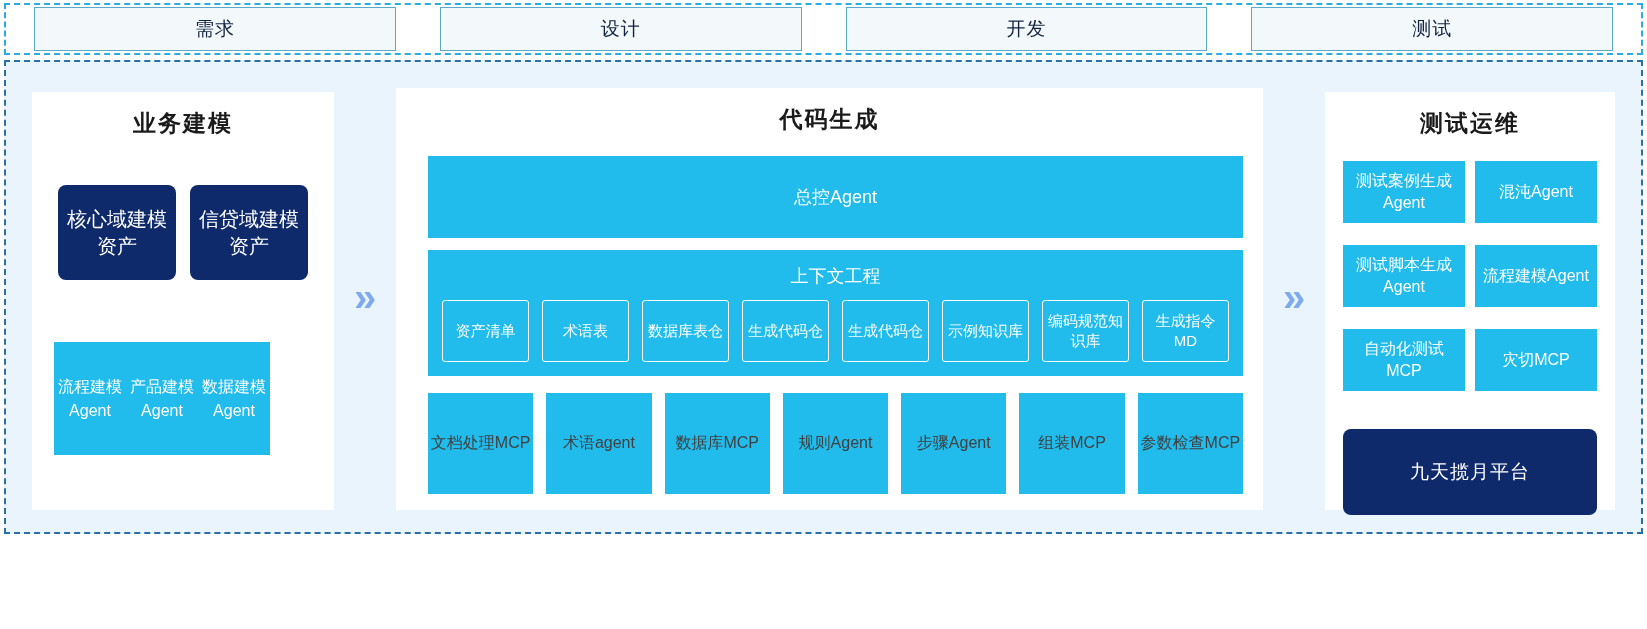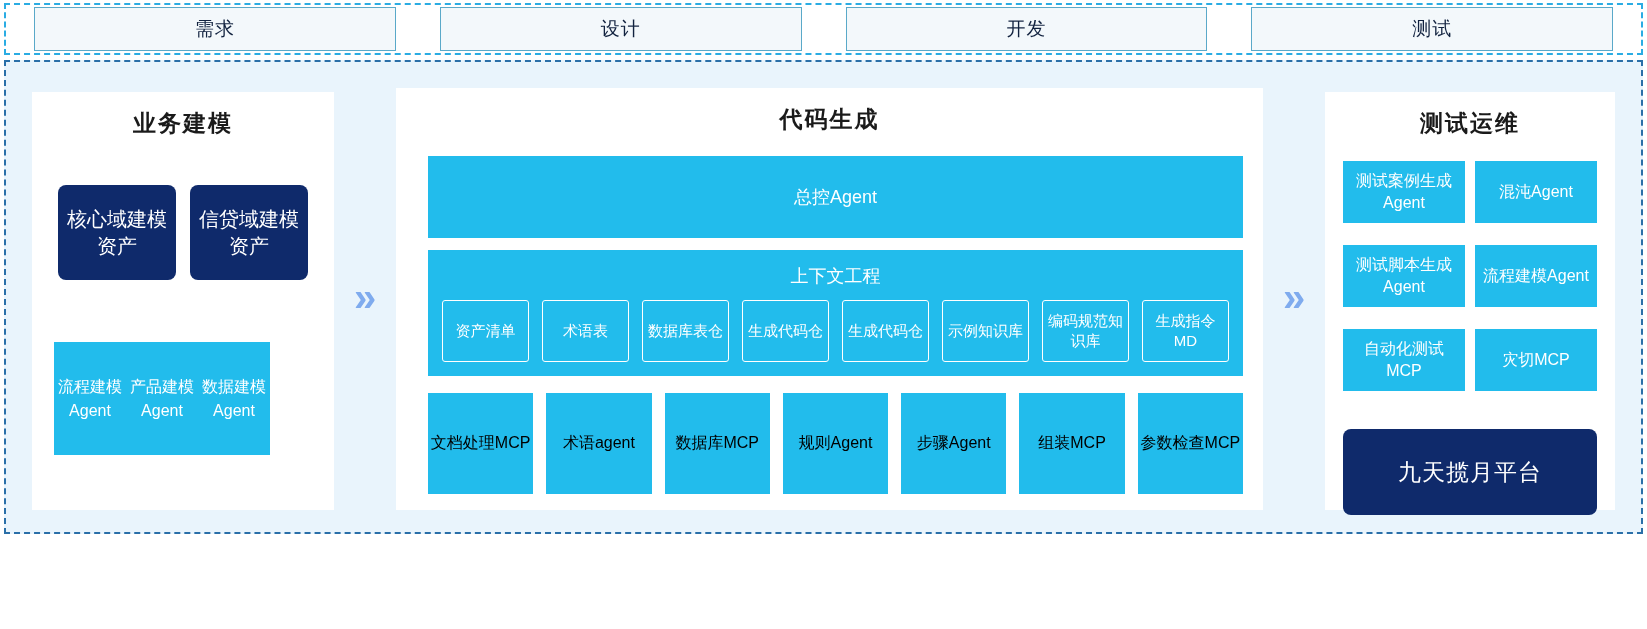--- a/index.html
+++ b/index.html
@@ -198,21 +198,21 @@
   }
   .tool-row {
     margin-top: 17px;
     display: flex;
     gap: 13px;
     flex: 1 1 auto;
   }
   .tool-card {
     flex: 1 1 0;
     background: #22bcec;
-    color: #000000;
+    color: #404040;
     font-size: 16px;
     line-height: 1.4;
     display: flex;
     align-items: center;
     justify-content: center;
     text-align: center;
     padding: 4px 2px;
     box-sizing: border-box;
   }
 
@@ -245,21 +245,21 @@
     text-align: center;
     padding: 0 4px;
     box-sizing: border-box;
   }
   .platform-card {
     margin-top: 38px;
     height: 86px;
     background: #0f2a6b;
     border-radius: 8px;
     color: #ffffff;
-    font-size: 23px;
+    font-size: 19px;
     display: flex;
     align-items: center;
     justify-content: center;
     text-align: center;
     letter-spacing: 1px;
   }
 </style>
 </head>
 <body>
 

